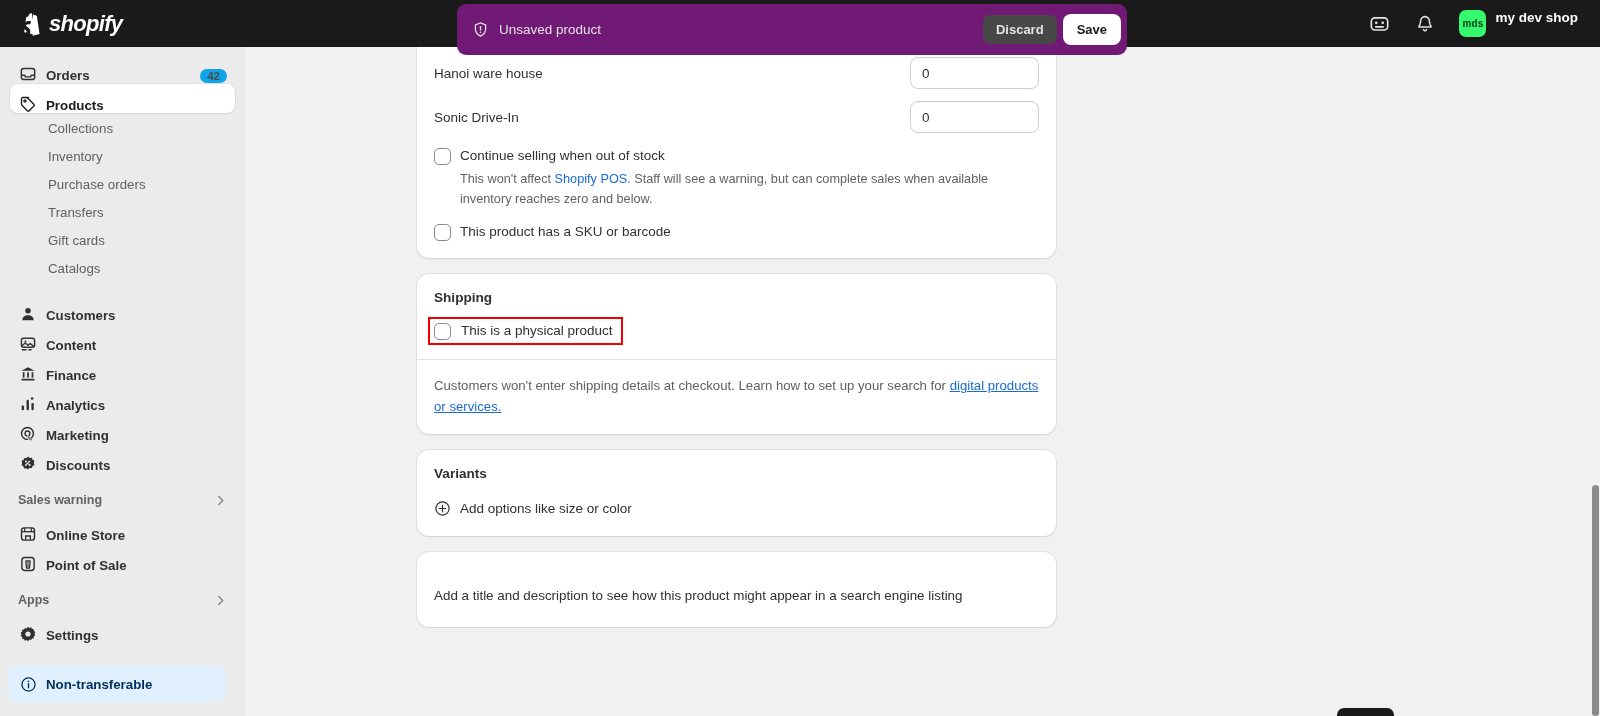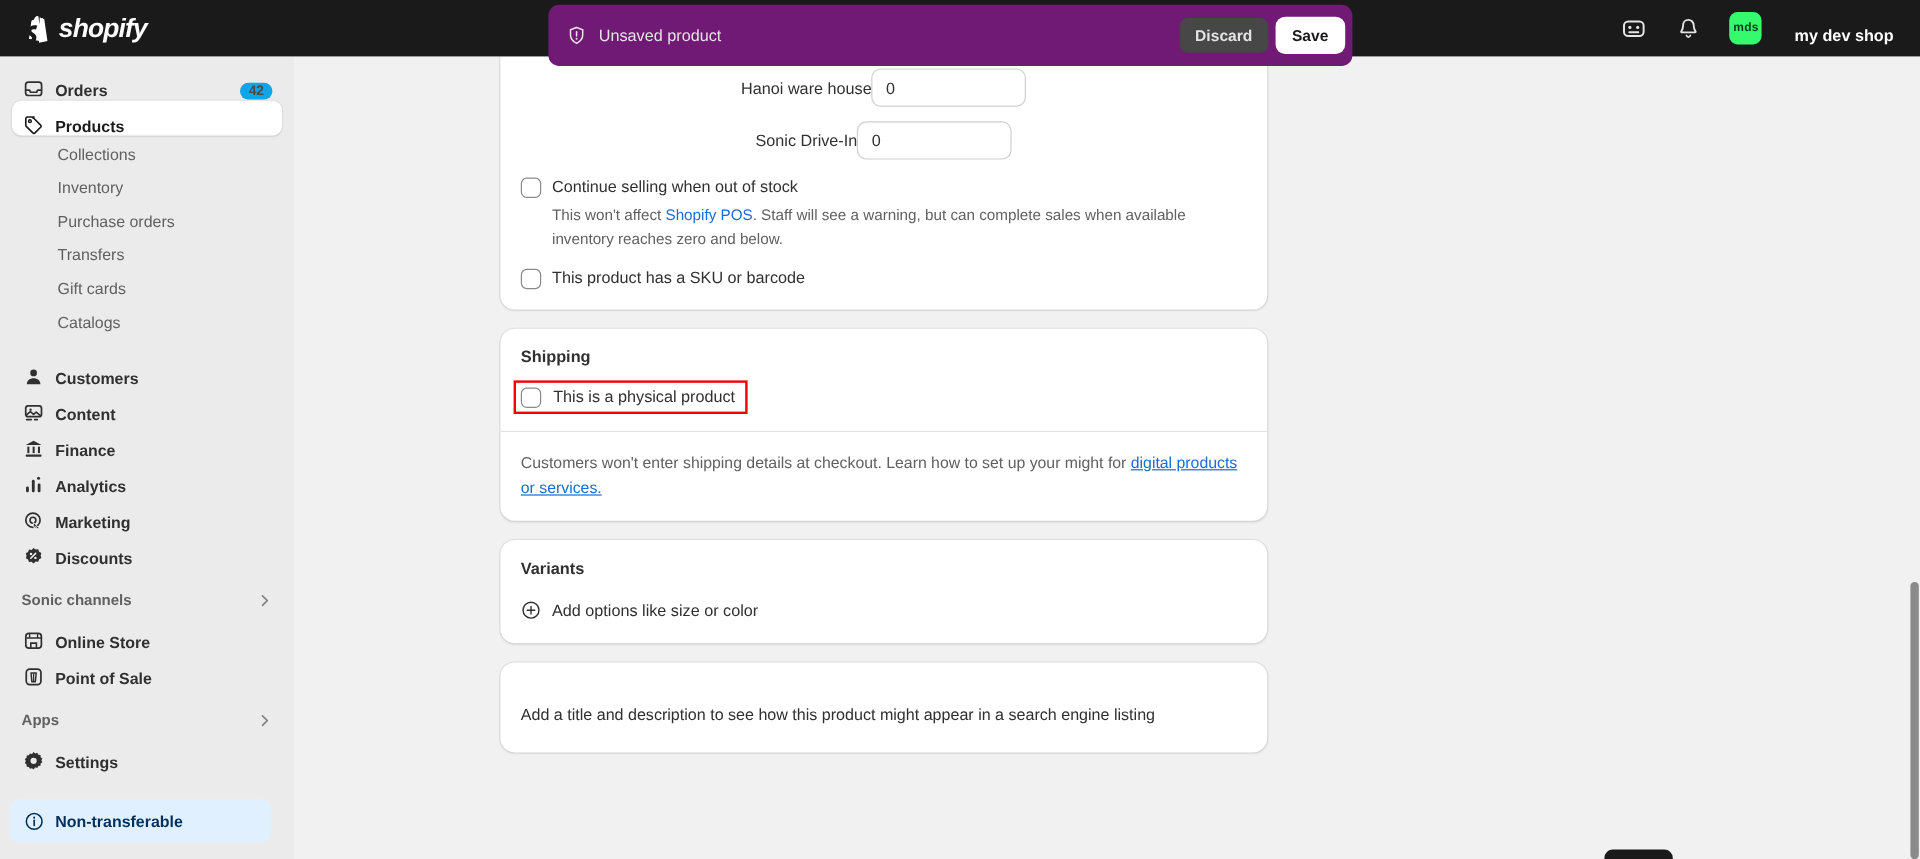--- a/index.html
+++ b/index.html
@@ -54,21 +54,21 @@
   .topbar-right {
     position: absolute; right: 14px; top: 0; height: 47px;
     display: flex; align-items: center; gap: 16px;
   }
   .tb-icon-btn {
     width: 30px; height: 30px; border-radius: 8px;
     display: flex; align-items: center; justify-content: center;
     cursor: pointer; background: transparent; border: none;
   }
   .shop-chip {
-    display: flex; align-items: flex-end; gap: 27px;
+    display: flex; align-items: flex-start; gap: 9px;
     padding: 3px 8px 3px 3px; border-radius: 8px; cursor: pointer;
   }
   .avatar {
     width: 27px; height: 27px; border-radius: 7px;
     background: #36fa6d; color: #0b3d1c;
     font-size: 10px; font-weight: 600;
     display: flex; align-items: center; justify-content: center;
     letter-spacing: 0.2px;
   }
   .shop-name { color: #ffffff; font-size: 13.5px; font-weight: 650; white-space: nowrap; }
@@ -139,21 +139,21 @@
     border-radius: 12px;
     box-shadow: 0 0 0 1px rgba(0,0,0,.06), 0 1px 2px rgba(0,0,0,.07);
     margin-bottom: 16px;
   }
   .card.clipped-top { border-top-left-radius: 0; border-top-right-radius: 0; }
   .card-pad { padding: 16px 17px 17px 17px; }
   .card-title { font-size: 13.6px; font-weight: 650; color: #303030; }
 
   .loc-row {
     display: flex; align-items: center;
-    justify-content: center;
+    justify-content: space-between;
     margin-bottom: 12px;
   }
   .loc-name { font-size: 13.5px; color: #303030; }
   .qty-input {
     width: 129px; height: 32px;
     border: 1px solid #cfcfcf; border-radius: 8px;
     background: #fff; font-size: 13.5px; color: #303030;
     padding: 0 11px;
     font-family: "Liberation Sans", sans-serif;
     box-shadow: inset 0 1px 1px rgba(0,0,0,.03);
@@ -369,21 +369,21 @@
         <path fill="#303030" d="M10 1.8l1.9 1.5 2.4-.3.8 2.3 2.1 1.2-.7 2.3.7 2.3-2.1 1.2-.8 2.3-2.4-.3L10 16.1l-1.9-1.5-2.4.3-.8-2.3-2.1-1.2.7-2.3-.7-2.3 2.1-1.2.8-2.3 2.4.3z"></path>
         <path d="M7.4 11.3l4.5-4.5" stroke="#ebebeb" stroke-width="1.5" stroke-linecap="round"></path>
         <circle cx="7.6" cy="7.3" r="1.15" fill="#ebebeb"></circle>
         <circle cx="11.7" cy="11" r="1.15" fill="#ebebeb"></circle>
       </svg>
     </span>
     <span class="nav-label">Discounts</span>
   </div>
 
   <div class="section-head">
-    <span class="section-title">Sonic channels</span>
+    <span class="section-title">Sales warning</span>
     <svg class="chev" viewBox="0 0 16 16">
       <path d="M5.8 3.2l5 4.8-5 4.8" fill="none" stroke="#616161" stroke-width="1.7" stroke-linecap="round" stroke-linejoin="round"></path>
     </svg>
   </div>
 
   <div class="nav-item">
     <span class="nav-ico">
       <svg width="18" height="18" viewBox="0 0 20 20">
         <rect x="2.8" y="3.2" width="14.4" height="13.6" rx="3" fill="none" stroke="#303030" stroke-width="1.6"></rect>
         <path d="M3.2 7.4h13.6" stroke="#303030" stroke-width="1.5"></path>
@@ -461,21 +461,21 @@
 
     <section class="card">
       <div class="card-pad" style="padding-bottom:14px;">
         <h2 class="card-title">Shipping</h2>
         <div class="hl-box">
           <span class="cbox"></span>
           <span class="cb-label">This is a physical product</span>
         </div>
       </div>
       <div class="card-divider"></div>
-      <p class="note"><span>Customers won't enter shipping details at checkout. Learn how to set up your might for </span><a class="lnk-u">digital products or services.</a></p>
+      <p class="note"><span>Customers won't enter shipping details at checkout. Learn how to set up your search for </span><a class="lnk-u">digital products or services.</a></p>
     </section>
 
     <section class="card">
       <div class="card-pad" style="padding-bottom:19px;">
         <h2 class="card-title">Variants</h2>
         <div class="add-opt">
           <svg width="17" height="17" viewBox="0 0 20 20">
             <circle cx="10" cy="10" r="7.8" fill="none" stroke="#303030" stroke-width="1.4"></circle>
             <path d="M10 6.3v7.4M6.3 10h7.4" stroke="#303030" stroke-width="1.4" stroke-linecap="round"></path>
           </svg>

